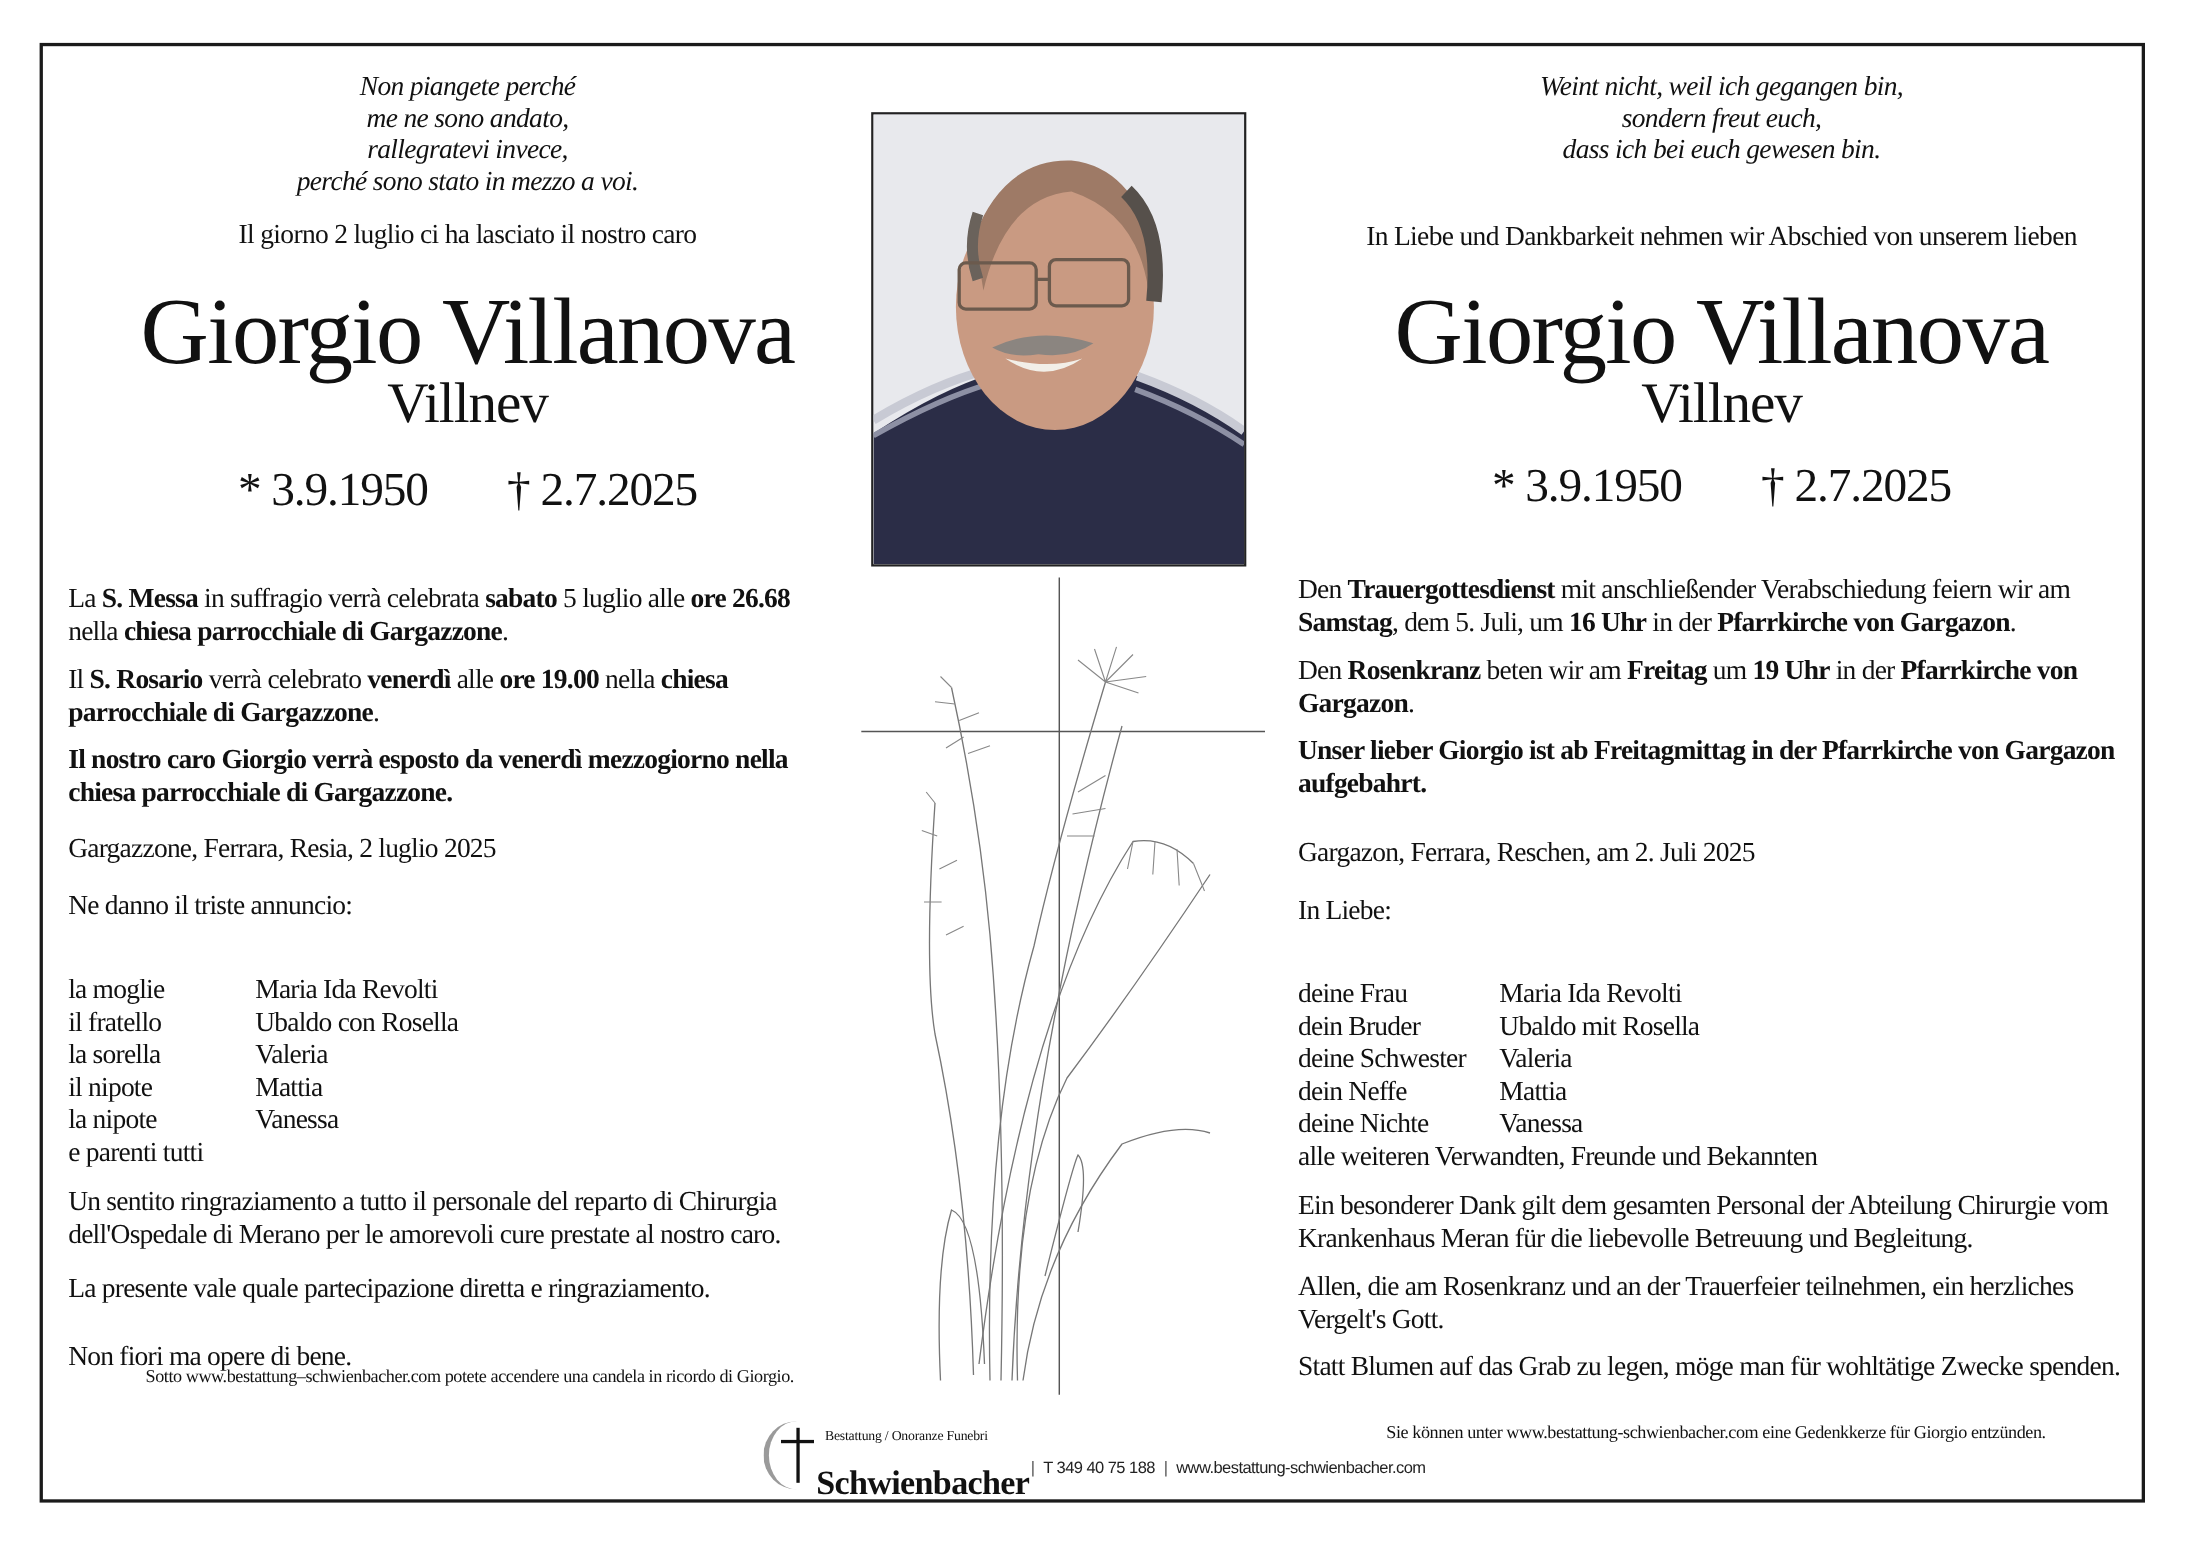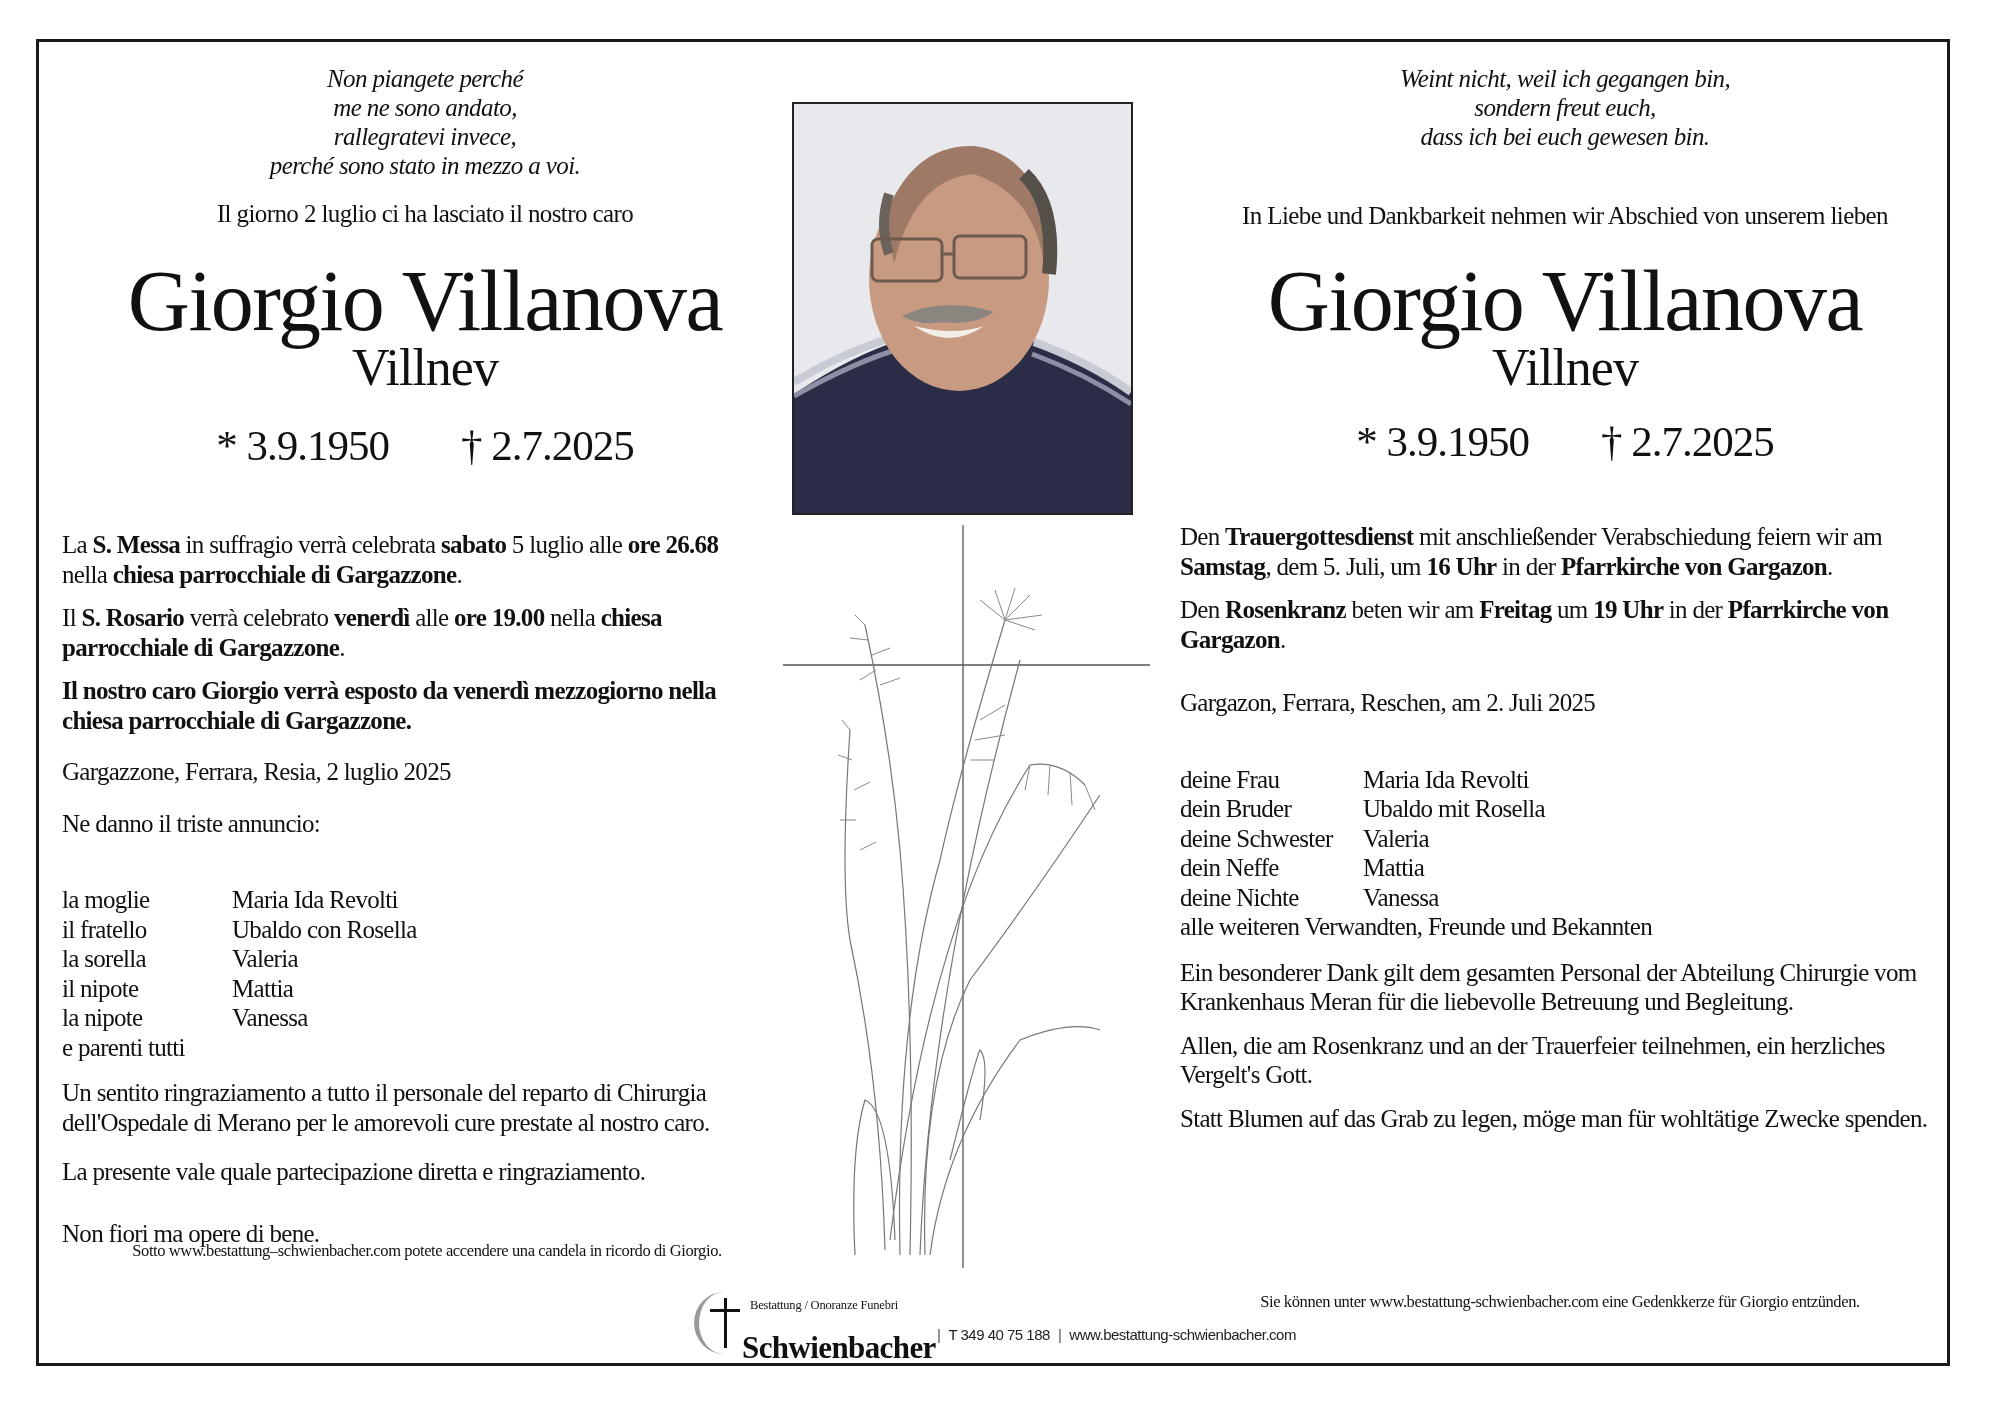--- a/index.html
+++ b/index.html
@@ -129,21 +129,23 @@
   <div class="name" style="margin-top:26px;">Giorgio Villanova</div>
   <div class="alias" style="margin-top:-6px;">Villnev</div>
   <div class="dates" style="margin-top:22px;">
     <span>* 3.9.1950</span><span class="gap"></span><span>† 2.7.2025</span>
   </div>
 </div>
 
 <div class="col body" style="left:1180px; top:522px; width:770px;">
   <p><span>Den </span><b>Trauergottesdienst</b><span> mit anschließender Verabschiedung feiern wir am </span><b>Samstag</b><span>, dem 5. Juli, um </span><b>16 Uhr</b><span> in der </span><b>Pfarrkirche von Gargazon</b><span>.</span></p>
   <p><span>Den </span><b>Rosenkranz</b><span> beten wir am </span><b>Freitag</b><span> um </span><b>19 Uhr</b><span> in der </span><b>Pfarrkirche von Gargazon</b><span>.</span></p>
+  <p><b>Unser lieber Giorgio ist ab Freitagmittag in der Pfarrkirche von Gargazon aufgebahrt.</b></p>
   <p style="margin-top:34px;">Gargazon, Ferrara, Reschen, am 2. Juli 2025</p>
+  <p style="margin-top:22px;">In Liebe:</p>
   <div class="rel rel-de">
     <span>deine Frau</span>
       <span>Maria Ida Revolti</span>
     <span>dein Bruder</span>
       <span>Ubaldo mit Rosella</span>
     <span>deine Schwester</span>
       <span>Valeria</span>
     <span>dein Neffe</span>
       <span>Mattia</span>
     <span>deine Nichte</span>

